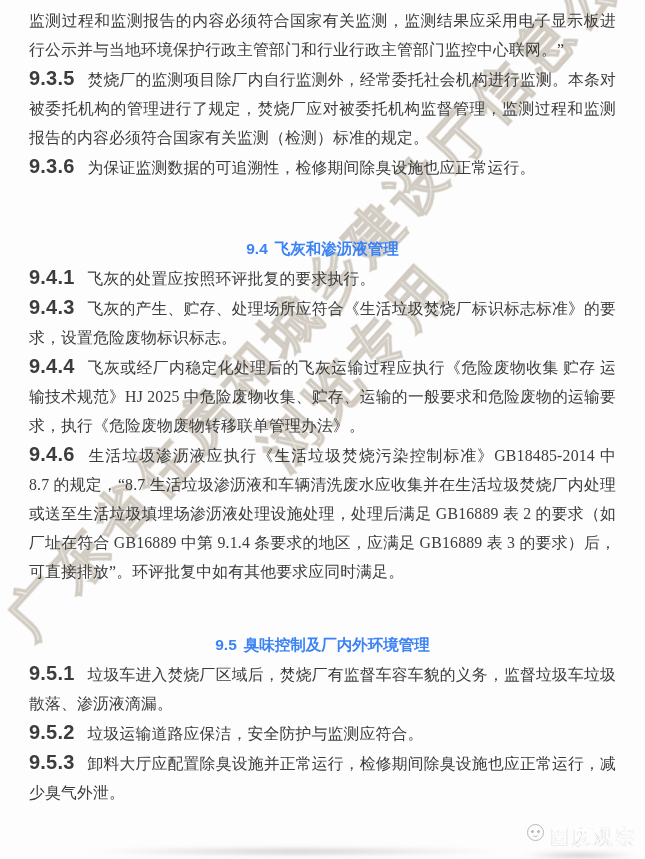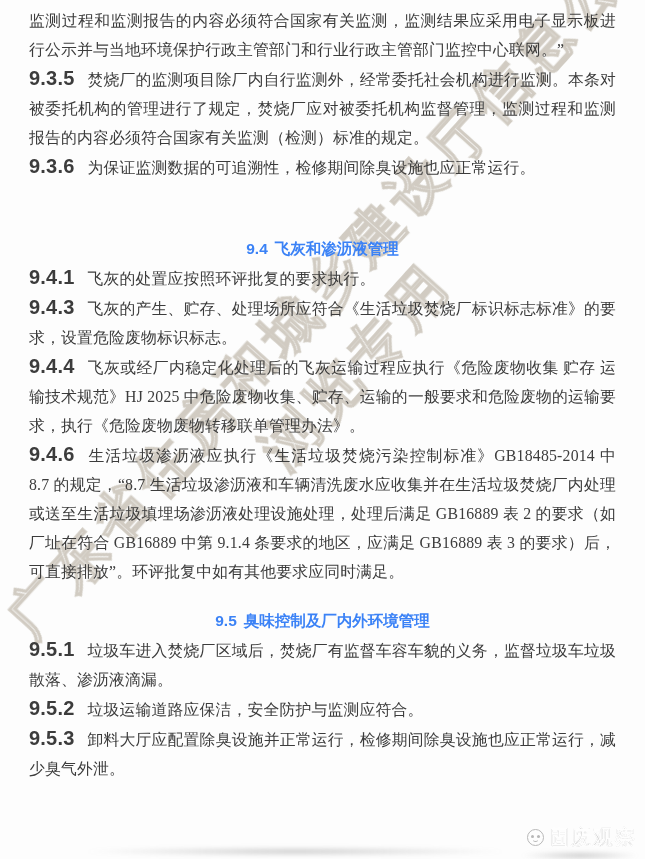--- a/index.html
+++ b/index.html
@@ -33,21 +33,21 @@
   .content h2.heading {
     margin: 0;
     font-family: "Liberation Sans", "DejaVu Sans", sans-serif;
     font-size: 15.5px;
     font-weight: bold;
     color: #3b82f6;
     text-align: center;
     line-height: 29px;
   }
   .content h2.heading:nth-of-type(1) { margin-top: 52px; }
-  .content h2.heading:nth-of-type(2) { margin-top: 20px; text-align: center; }
+  .content h2.heading:nth-of-type(2) { margin-top: 44px; text-align: center; }
   .content h2.heading .num { margin-right: 7px; }
 
   
   .watermark-line {
     position: absolute;
     z-index: 1;
     font-family: "Liberation Serif", "DejaVu Serif", serif;
     font-weight: bold;
     white-space: nowrap;
     color: rgba(196, 190, 178, 0.14);
@@ -75,21 +75,21 @@
     text-align: center;
   }
 
   
   .logo {
     position: absolute;
     z-index: 3;
     right: 8px;
     bottom: 8px;
     display: flex;
-    align-items: center;
+    align-items: flex-start;
     gap: 5px;
     opacity: 0.8;
   }
   .logo-icon {
     position: relative;
     width: 17px;
     height: 17px;
     border: 1.6px solid #a6a6a6;
     border-radius: 50%;
     display: inline-block;

